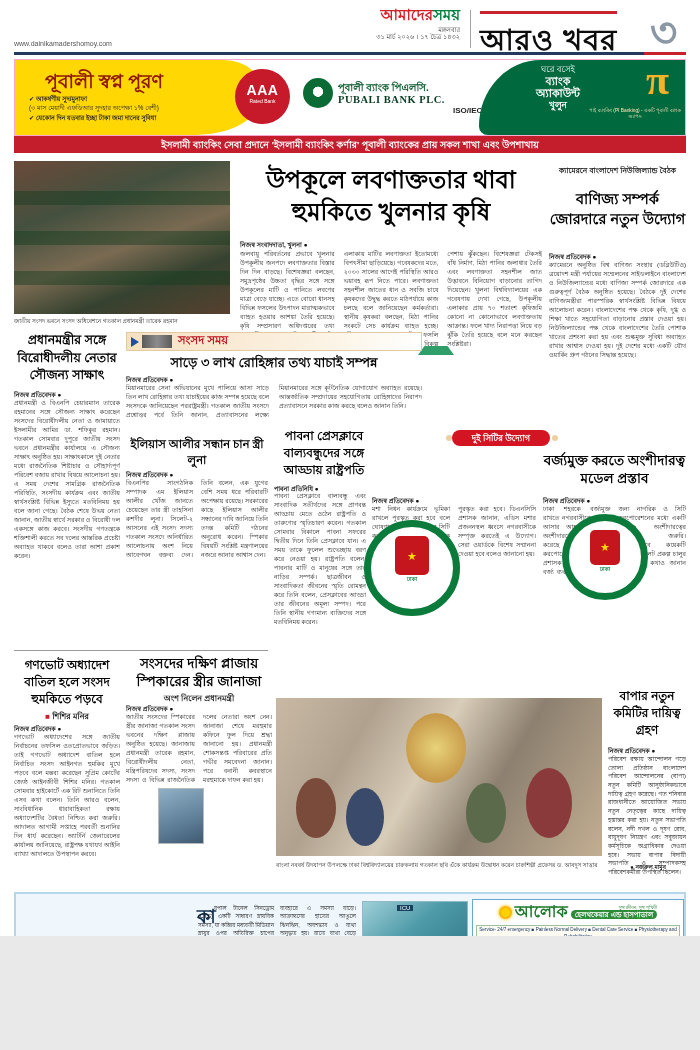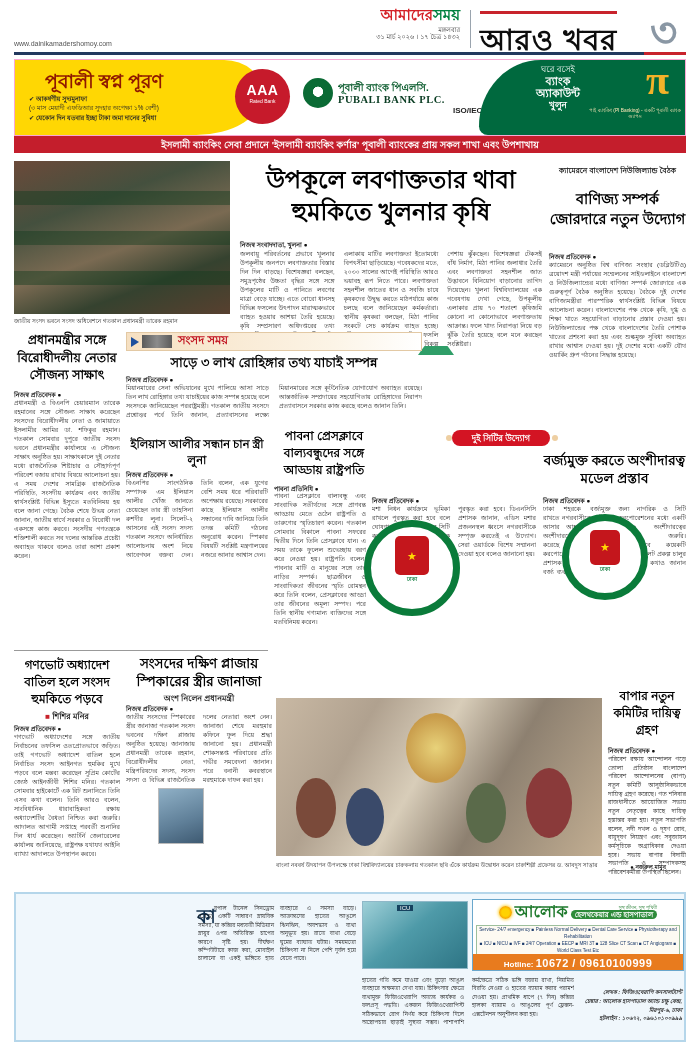--- a/index.html
+++ b/index.html
@@ -1,16 +1,16 @@
 <!DOCTYPE html>
 <html><head>
 <meta charset="utf-8">
 <style>
   html,body{margin:0;padding:0;background:#e9e9e9;}
-  .page{position:relative;width:700px;height:1050px;background:#fff;margin:0 auto;
+  .page{position:relative;width:700px;height:936px;background:#fff;margin:0 auto;
         font-family:"Liberation Sans","DejaVu Sans",sans-serif;color:#111;outline:1px solid #cfcfcf;overflow:hidden;}
   .abs{position:absolute;}
   .jy{text-align:justify;}
   .body-txt{font-size:6.2px;line-height:1.45;color:#1c1c1c;overflow:hidden;}
   .byline{font-size:6.3px;font-weight:bold;color:#111;margin-bottom:2px;}
   .hl{font-weight:bold;color:#000;text-align:center;}
   
   .site-url{left:14px;top:40px;font-size:7px;color:#555;}
   .logo{left:330px;top:6px;width:130px;text-align:right;line-height:1.1;}
   .logo .p1{color:#d42127;font-weight:bold;font-size:15px;}

